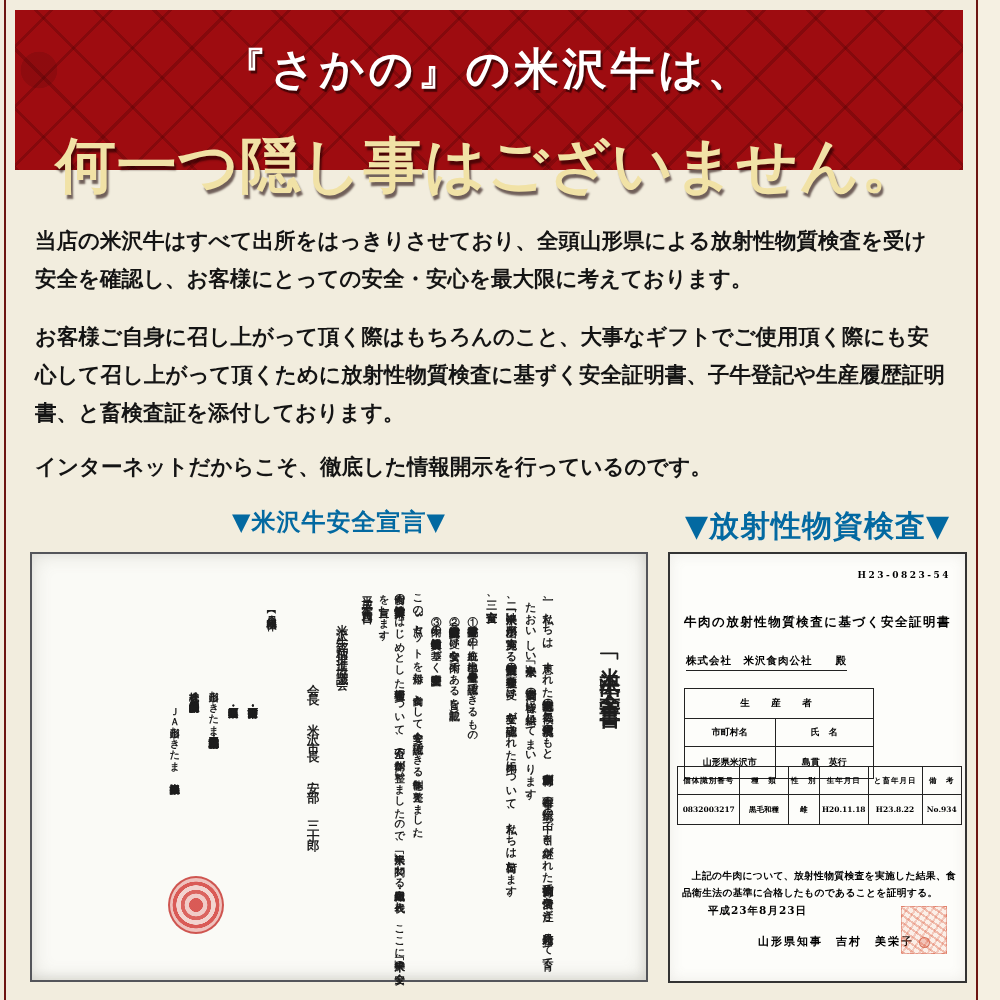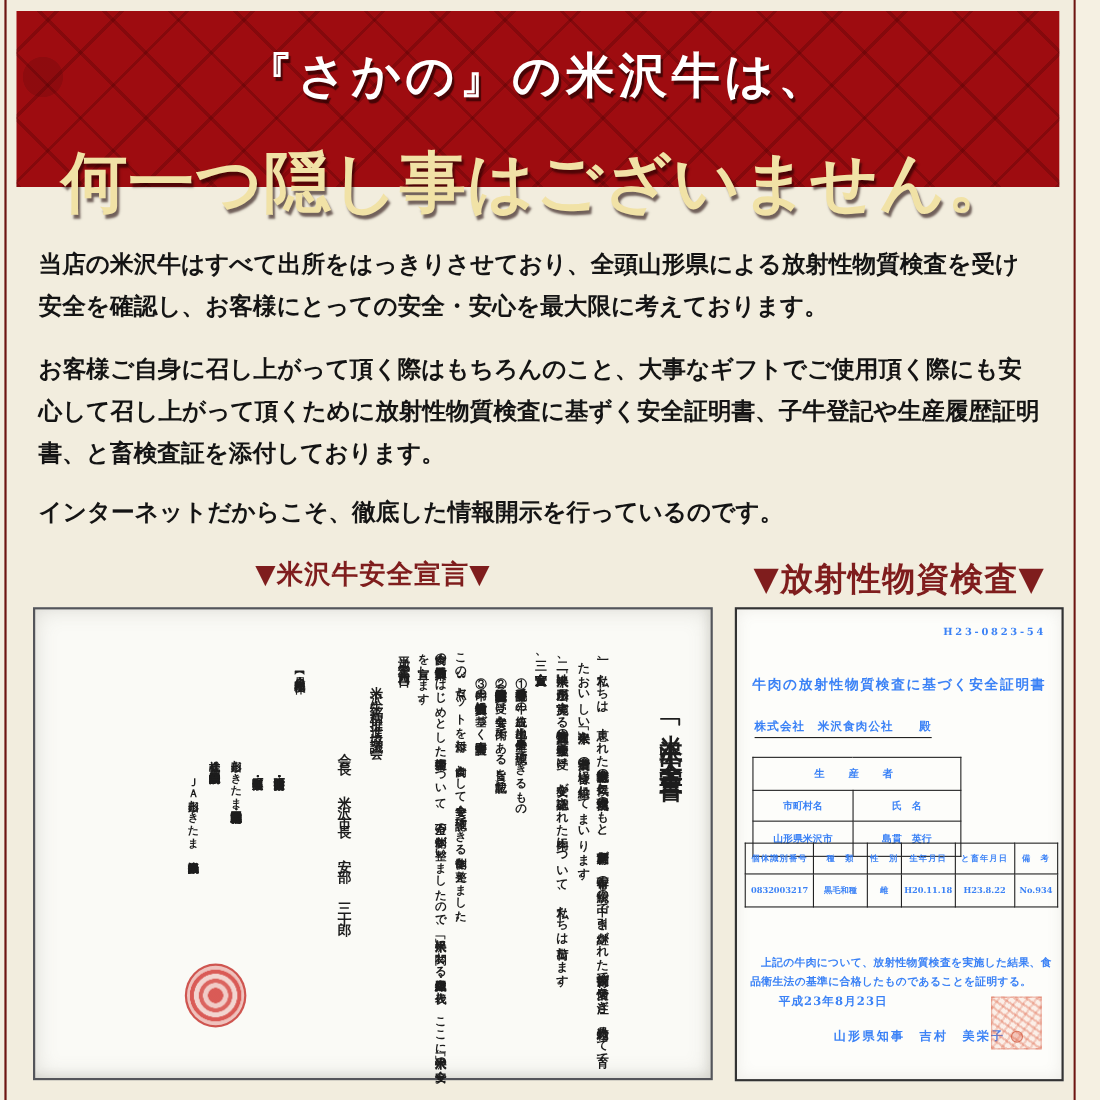--- a/index.html
+++ b/index.html
@@ -43,21 +43,21 @@
     position:absolute;left:35px;width:912px;
     font-size:21.5px;line-height:38px;font-weight:700;color:#141414;
     letter-spacing:0px;text-align:left;
   }
   .para.p1{top:222px;}
   .para.p2{top:318px;}
   .para.p3{top:448px;}
 
   
   .sec-head{
-    position:absolute;top:506px;font-size:24px;font-weight:700;color:#7f1d1d;
+    position:absolute;top:506px;font-size:24px;font-weight:700;color:#0369a1;
     text-align:center;letter-spacing:1px;
   }
   .sec-head.left{left:30px;width:618px;}
   .sec-head.right{left:668px;width:299px;font-size:30px;}
 
   
   .vdoc{
     position:absolute;left:30px;top:552px;width:618px;height:430px;
     background:#fafaf6;border:2px solid #54555a;box-sizing:border-box;
     box-shadow:inset 0 0 20px rgba(110,105,90,.20), inset -3px -3px 8px rgba(110,105,90,.12);
@@ -86,21 +86,21 @@
     background:
       radial-gradient(circle at 50% 50%, rgba(205,30,25,.85) 0 18%, rgba(205,30,25,.25) 19% 30%, rgba(205,30,25,.8) 31% 40%, rgba(205,30,25,.2) 41% 52%, rgba(205,30,25,.85) 53% 62%, rgba(205,30,25,.3) 63% 100%);
     border:2px solid rgba(190,25,20,.8);
     opacity:.85;
   }
 
   
   .cert{
     position:absolute;left:668px;top:552px;width:299px;height:431px;
     background:#fdfdfa;border:2px solid #333;box-sizing:border-box;
-    font-family:"DejaVu Serif",serif;color:#3b82f6;
+    font-family:"DejaVu Serif",serif;color:#000000;
     box-shadow:inset 0 0 14px rgba(120,115,100,.12);
   }
   .cert-ref{position:absolute;top:16px;right:14px;font-size:9px;font-weight:700;letter-spacing:2.5px;}
   .cert-title{position:absolute;top:60px;left:0;width:100%;text-align:center;font-size:12.5px;font-weight:700;letter-spacing:1.5px;}
   .cert-addr{position:absolute;top:100px;left:16px;font-size:10.5px;font-weight:700;border-bottom:1.5px solid #222;padding-bottom:2px;letter-spacing:1px;}
   table.ctab{border-collapse:collapse;}
   table.ctab th,table.ctab td{border:1.5px solid #222;font-weight:700;text-align:center;padding:7px 2px;}
   .producer-table{position:absolute;top:134px;left:14px;width:190px;font-size:9px;}
   .producer-table .cap{font-size:9.5px;letter-spacing:6px;height:15px;}
   .producer-table td{height:17px;}

